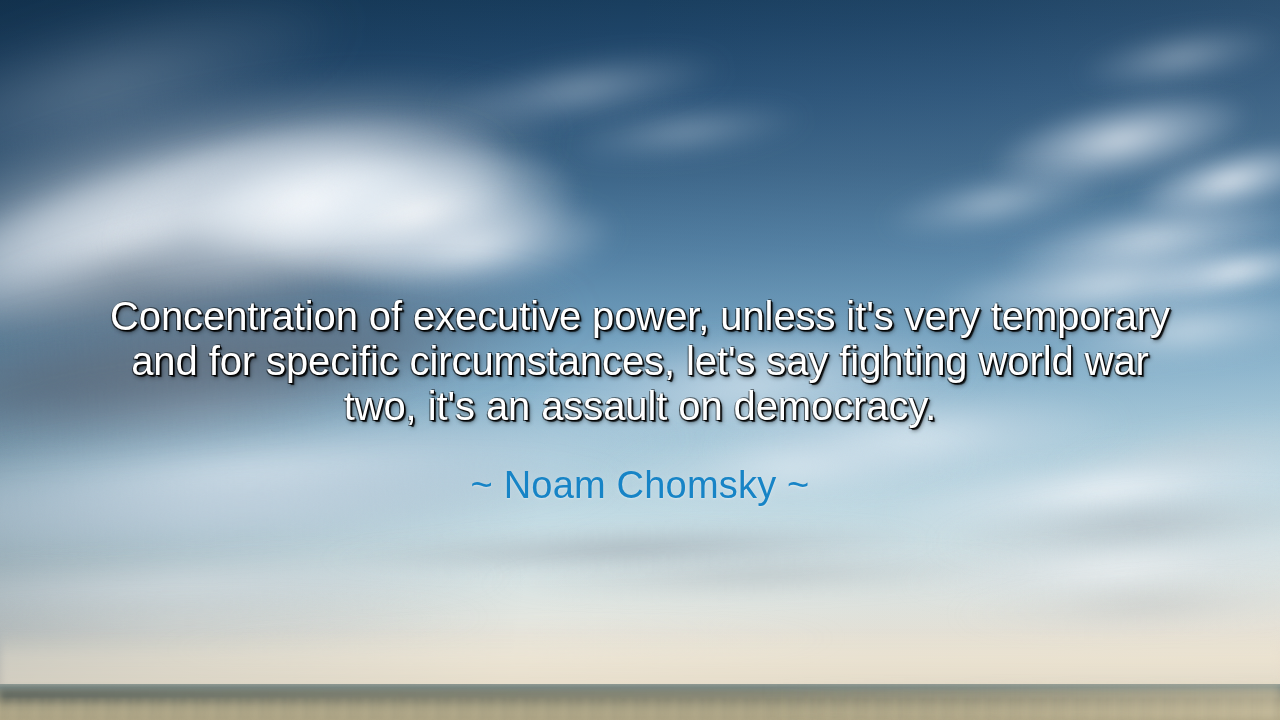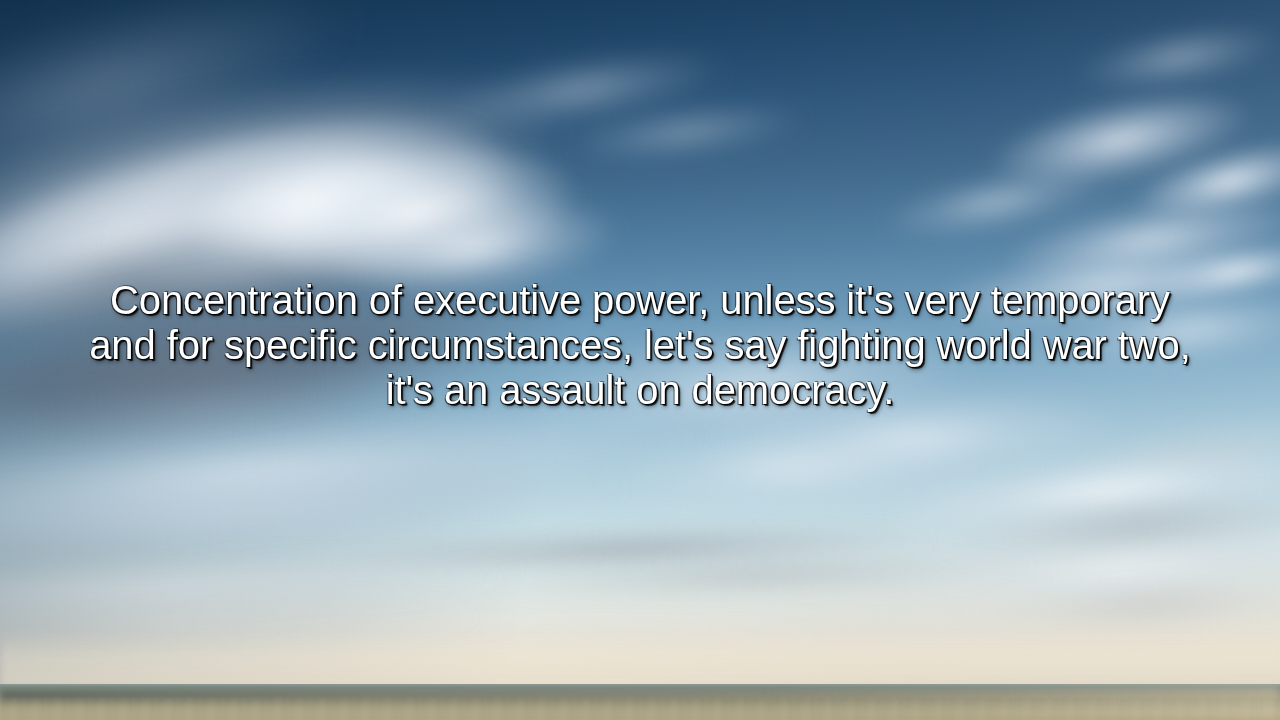--- a/index.html
+++ b/index.html
@@ -508,21 +508,21 @@
   .quote-block {
     position: absolute;
     left: 50%;
     top: 278px;
     transform: translateX(-50%);
     width: 1120px;
     text-align: center;
   }
 
   .quote-text {
-    margin: 0;
+    margin: 16px;
     font-size: 40px;
     line-height: 45px;
     font-weight: 400;
     color: #ffffff;
     letter-spacing: -0.1px;
     text-shadow:
        1px 1px 0 rgba(0,0,0,0.92),
        2px 2px 1px rgba(0,0,0,0.80),
       -1px 1px 0 rgba(0,0,0,0.55),
        1px -1px 0 rgba(0,0,0,0.45),
@@ -598,15 +598,16 @@
 
   <div class="horizon-haze"></div>
 
   <div class="land"></div>
   <div class="land-dark-streak"></div>
   <div class="land-texture"></div>
   <div class="land-glow-right"></div>
 
   <div class="quote-block">
     <p class="quote-text">Concentration of executive power, unless it's very temporary and for specific circumstances, let's say fighting world war two, it's an assault on democracy.</p>
+    <p class="author-line">~ Noam Chomsky ~</p>
   </div>
 
 </div>
 
 </body></html>

